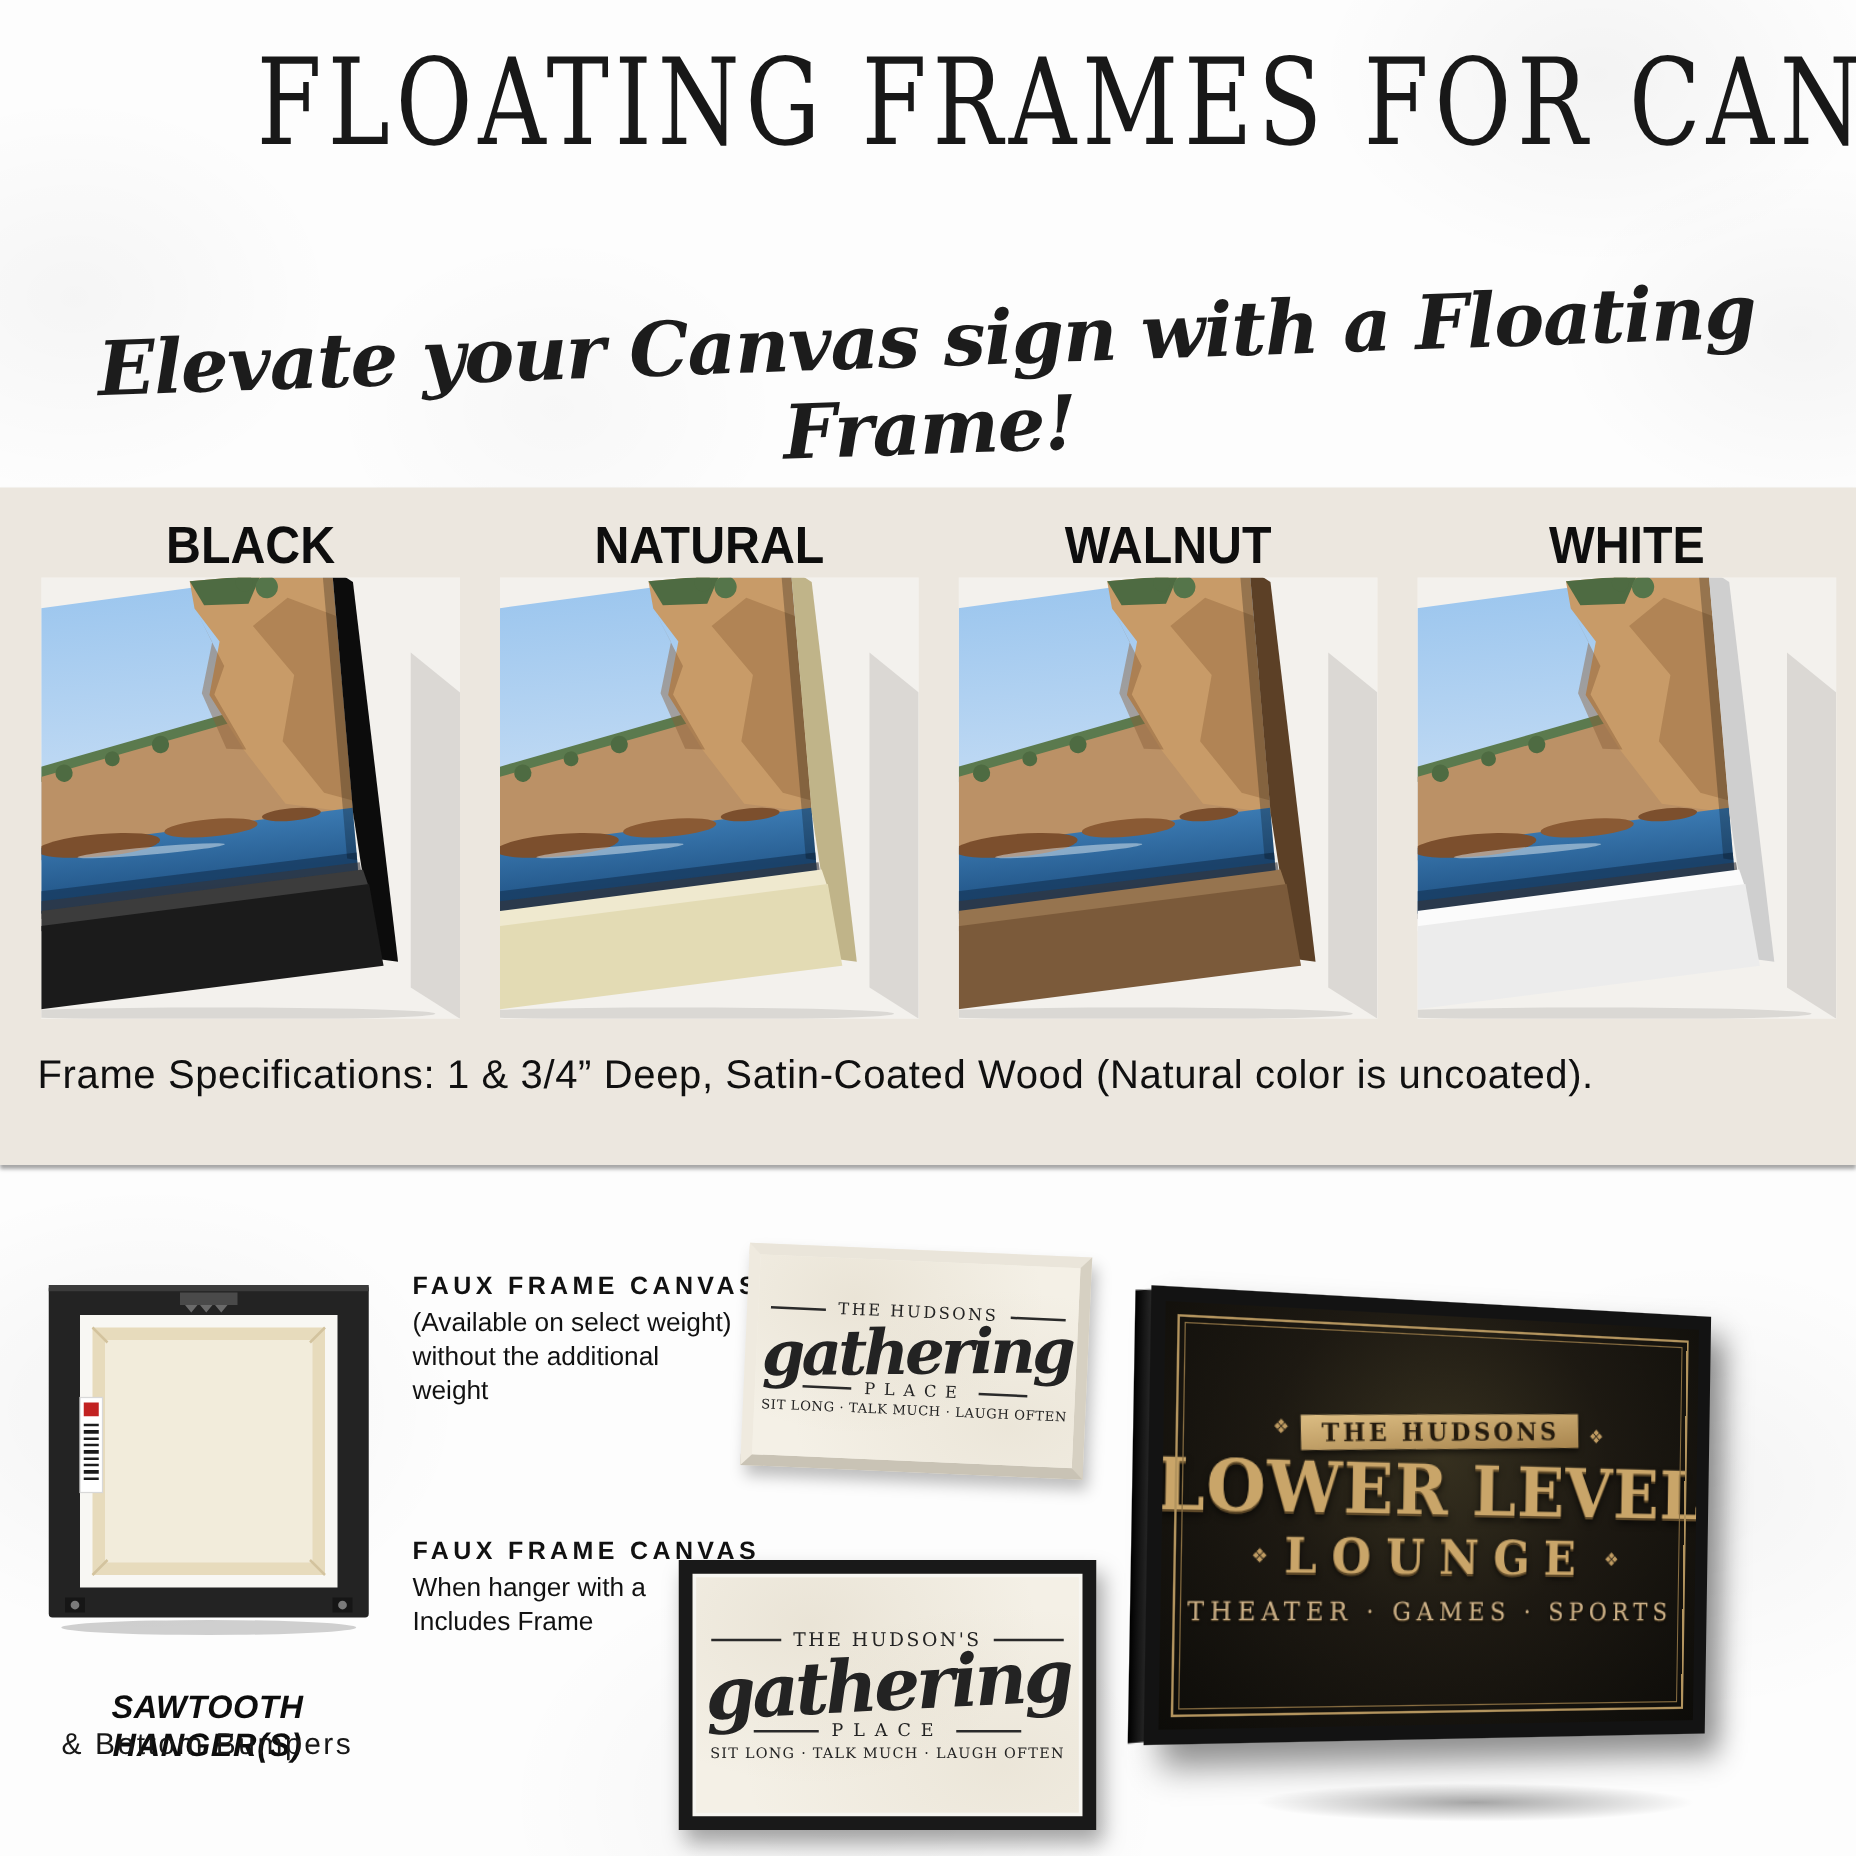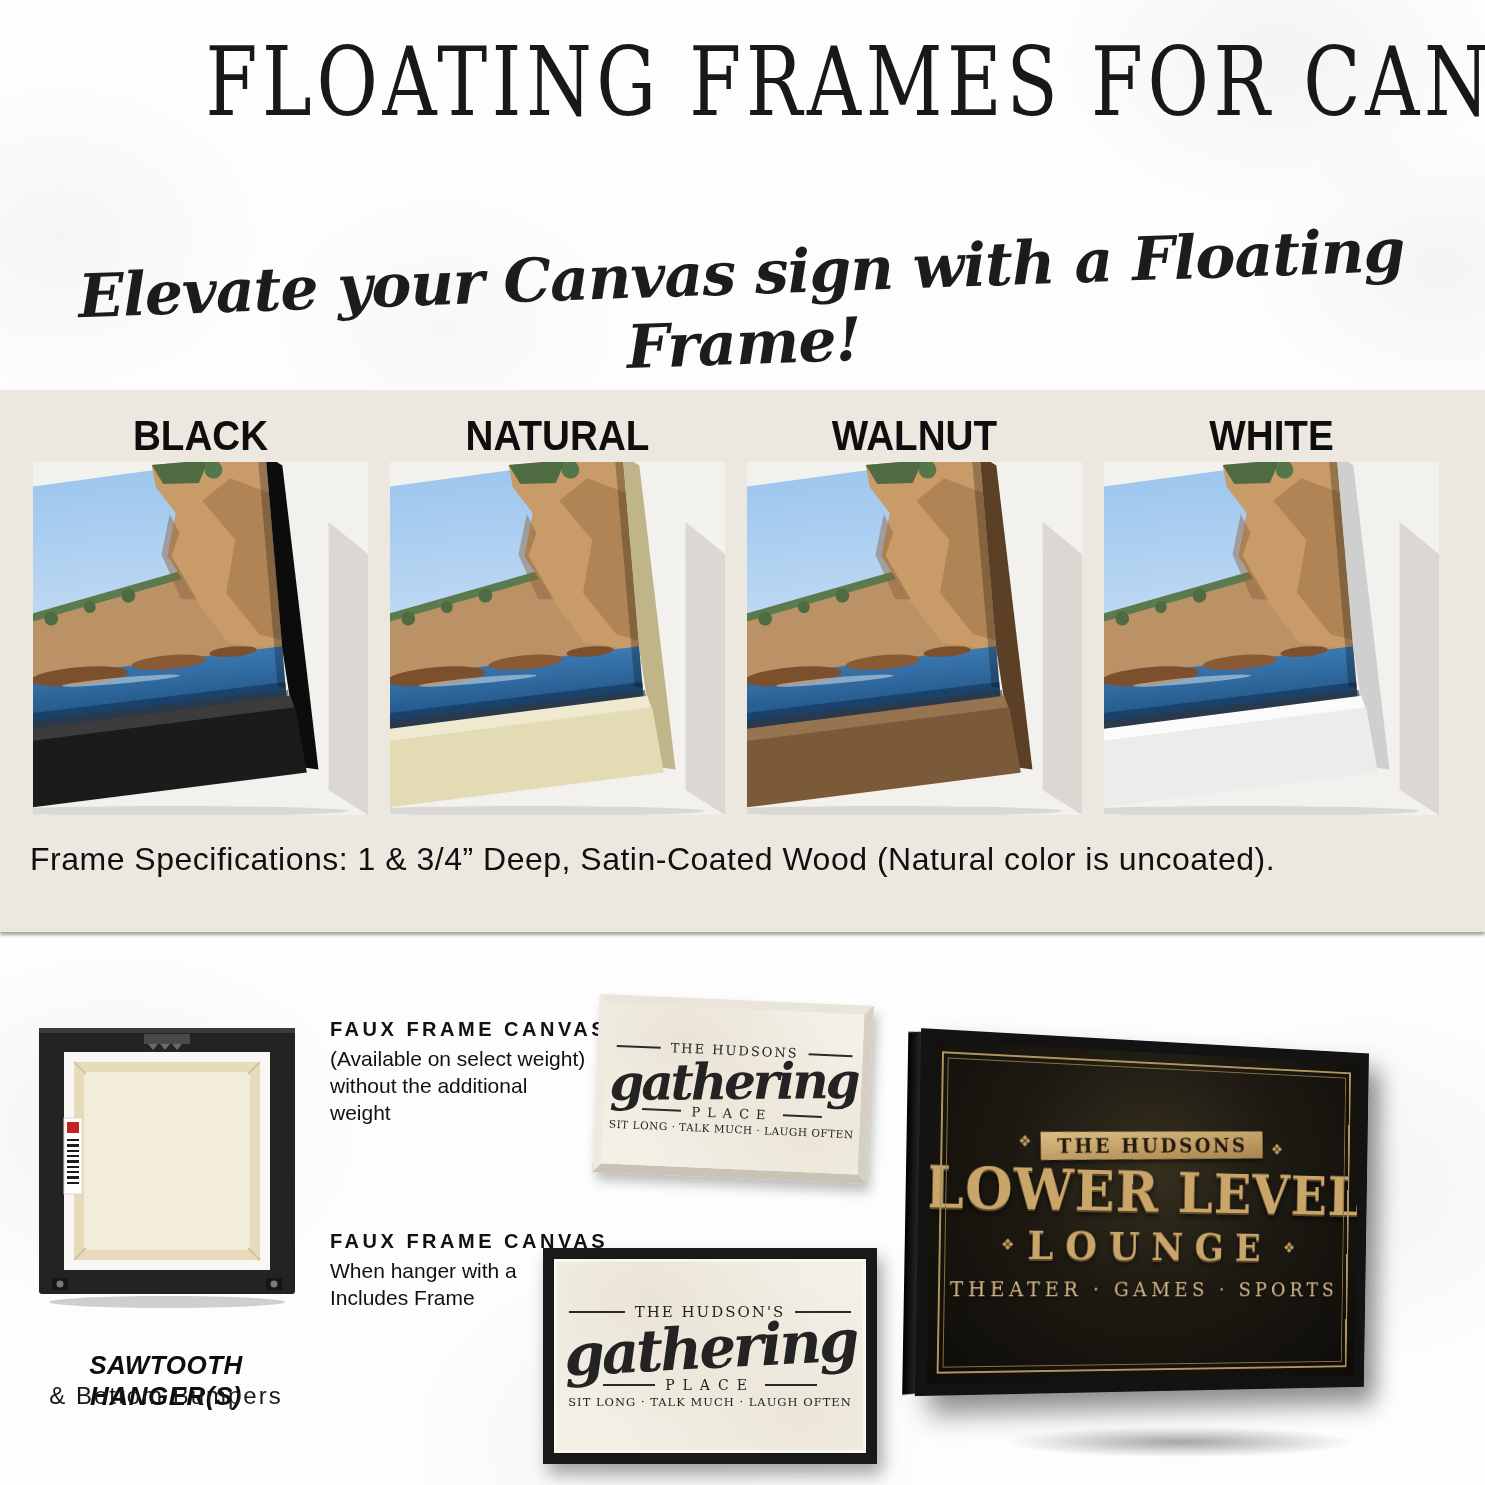--- a/index.html
+++ b/index.html
@@ -25,21 +25,21 @@
   .subtitle{position:absolute;top:136px;left:0;width:100%;display:flex;justify-content:center;align-items:center;gap:20px;}
   .subtitle .part{display:inline-block;font-size:35px;letter-spacing:1px;color:#141414;transform:scaleX(.95);white-space:nowrap;}
   .subtitle .sep{width:3px;height:40px;background:#141414;}
   .tagline-wrap{position:absolute;top:238px;left:0;width:100%;text-align:center;}
   .tagline{
     display:inline-block;font-family:"DejaVu Serif",serif;font-style:italic;font-weight:bold;
     font-size:60px;color:#1c1c1c;transform:rotate(-2deg);letter-spacing:-1px;
   }
   
   .band{position:absolute;top:390px;left:0;width:100%;height:542px;background:#ece7df;box-shadow:0 3px 3px rgba(0,0,0,.35);}
-  .tiles{position:absolute;top:20px;left:33px;display:flex;gap:22px;}
+  .tiles{position:absolute;top:20px;left:33px;display:flex;gap:32px;}
   .tile{width:335px;}
   .tile-label{
     text-align:center;font-size:42px;font-weight:bold;letter-spacing:0;color:#0e0e0e;
     height:52px;line-height:52px;transform:scaleX(.92);
   }
   .photo{width:335px;height:353px;overflow:hidden;background:#f3f1ed;}
   .photo svg{display:block;width:100%;height:100%;}
   
   .specs{position:absolute;top:838px;left:30px;width:1430px;font-size:32px;letter-spacing:.5px;color:#101010;line-height:42px;}
   

